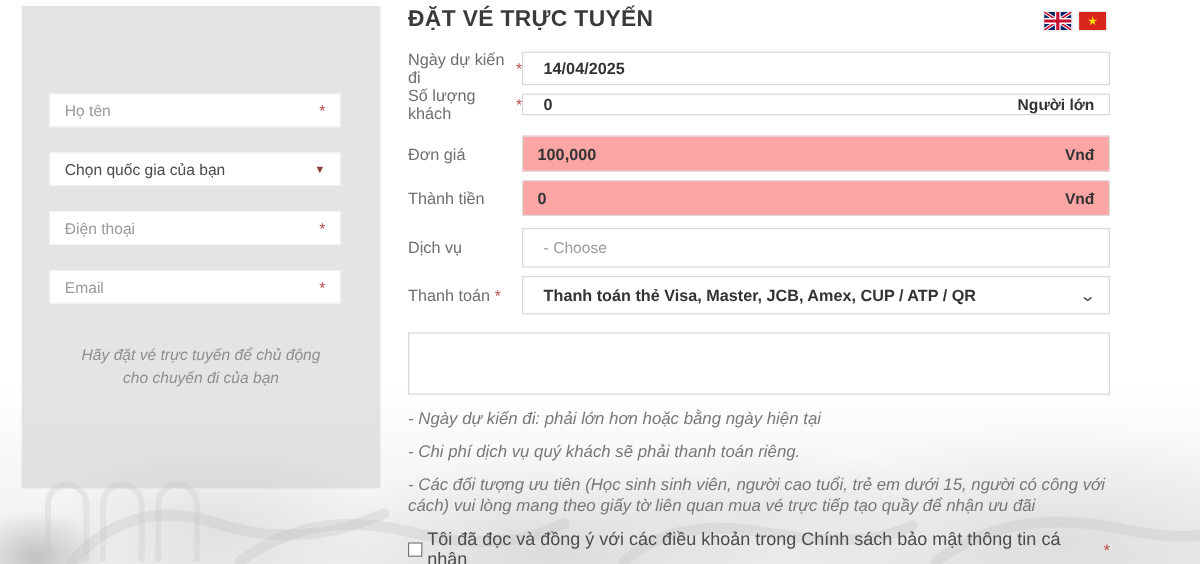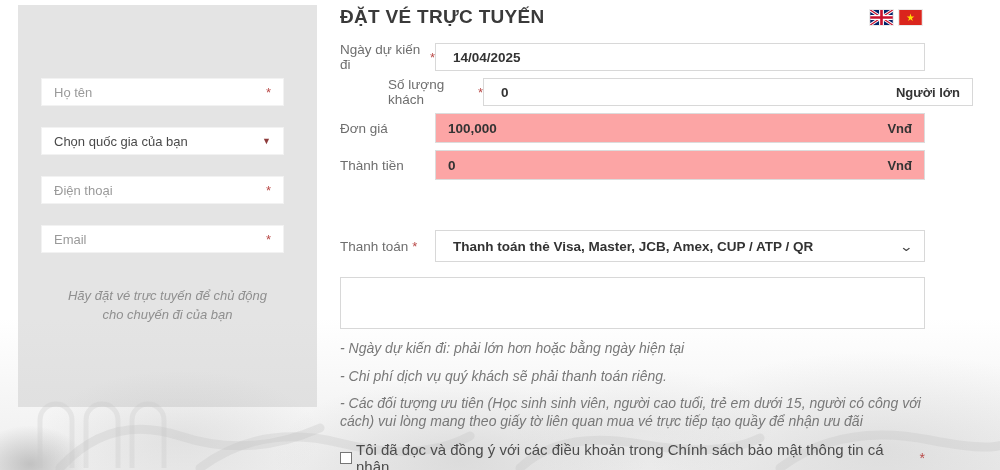--- a/index.html
+++ b/index.html
@@ -128,21 +128,21 @@
     <div class="row" style="top:43px; height:28px;">
       <div class="lbl">
         <span>Ngày dự kiến đi</span>
           <span class="star">*</span>
       </div>
       <div class="ctrl box-white">
         <span class="val">14/04/2025</span>
       </div>
     </div>
 
-    <div class="row" style="top:78px; height:28px;margin-left:48px;">
+    <div class="row" style="top:78px; height:18px;">
       <div class="lbl">
         <span>Số lượng khách</span>
           <span class="star">*</span>
       </div>
       <div class="ctrl box-white">
         <span class="val">0</span>
         <span class="unit">Người lớn</span>
       </div>
     </div>
 
@@ -159,20 +159,28 @@
     <div class="row" style="top:150px; height:30px;">
       <div class="lbl">
         <span>Thành tiền</span>
       </div>
       <div class="ctrl box-gray">
         <span class="val">0</span>
         <span class="unit">Vnđ</span>
       </div>
     </div>
 
+    <div class="row" style="top:190px; height:33px;">
+      <div class="lbl">
+        <span>Dịch vụ</span>
+      </div>
+      <div class="ctrl box-white">
+        <span class="placeholder" style="flex:1 1 auto;">- Choose</span>
+      </div>
+    </div>
 
     <div class="row" style="top:230px; height:32px;">
       <div class="lbl">
         <span>Thanh toán</span>
           <span class="star">*</span>
       </div>
       <div class="ctrl box-white">
         <span class="val select-text">Thanh toán thẻ Visa, Master, JCB, Amex, CUP / ATP / QR</span>
         <span class="chev">⌄</span>
       </div>

